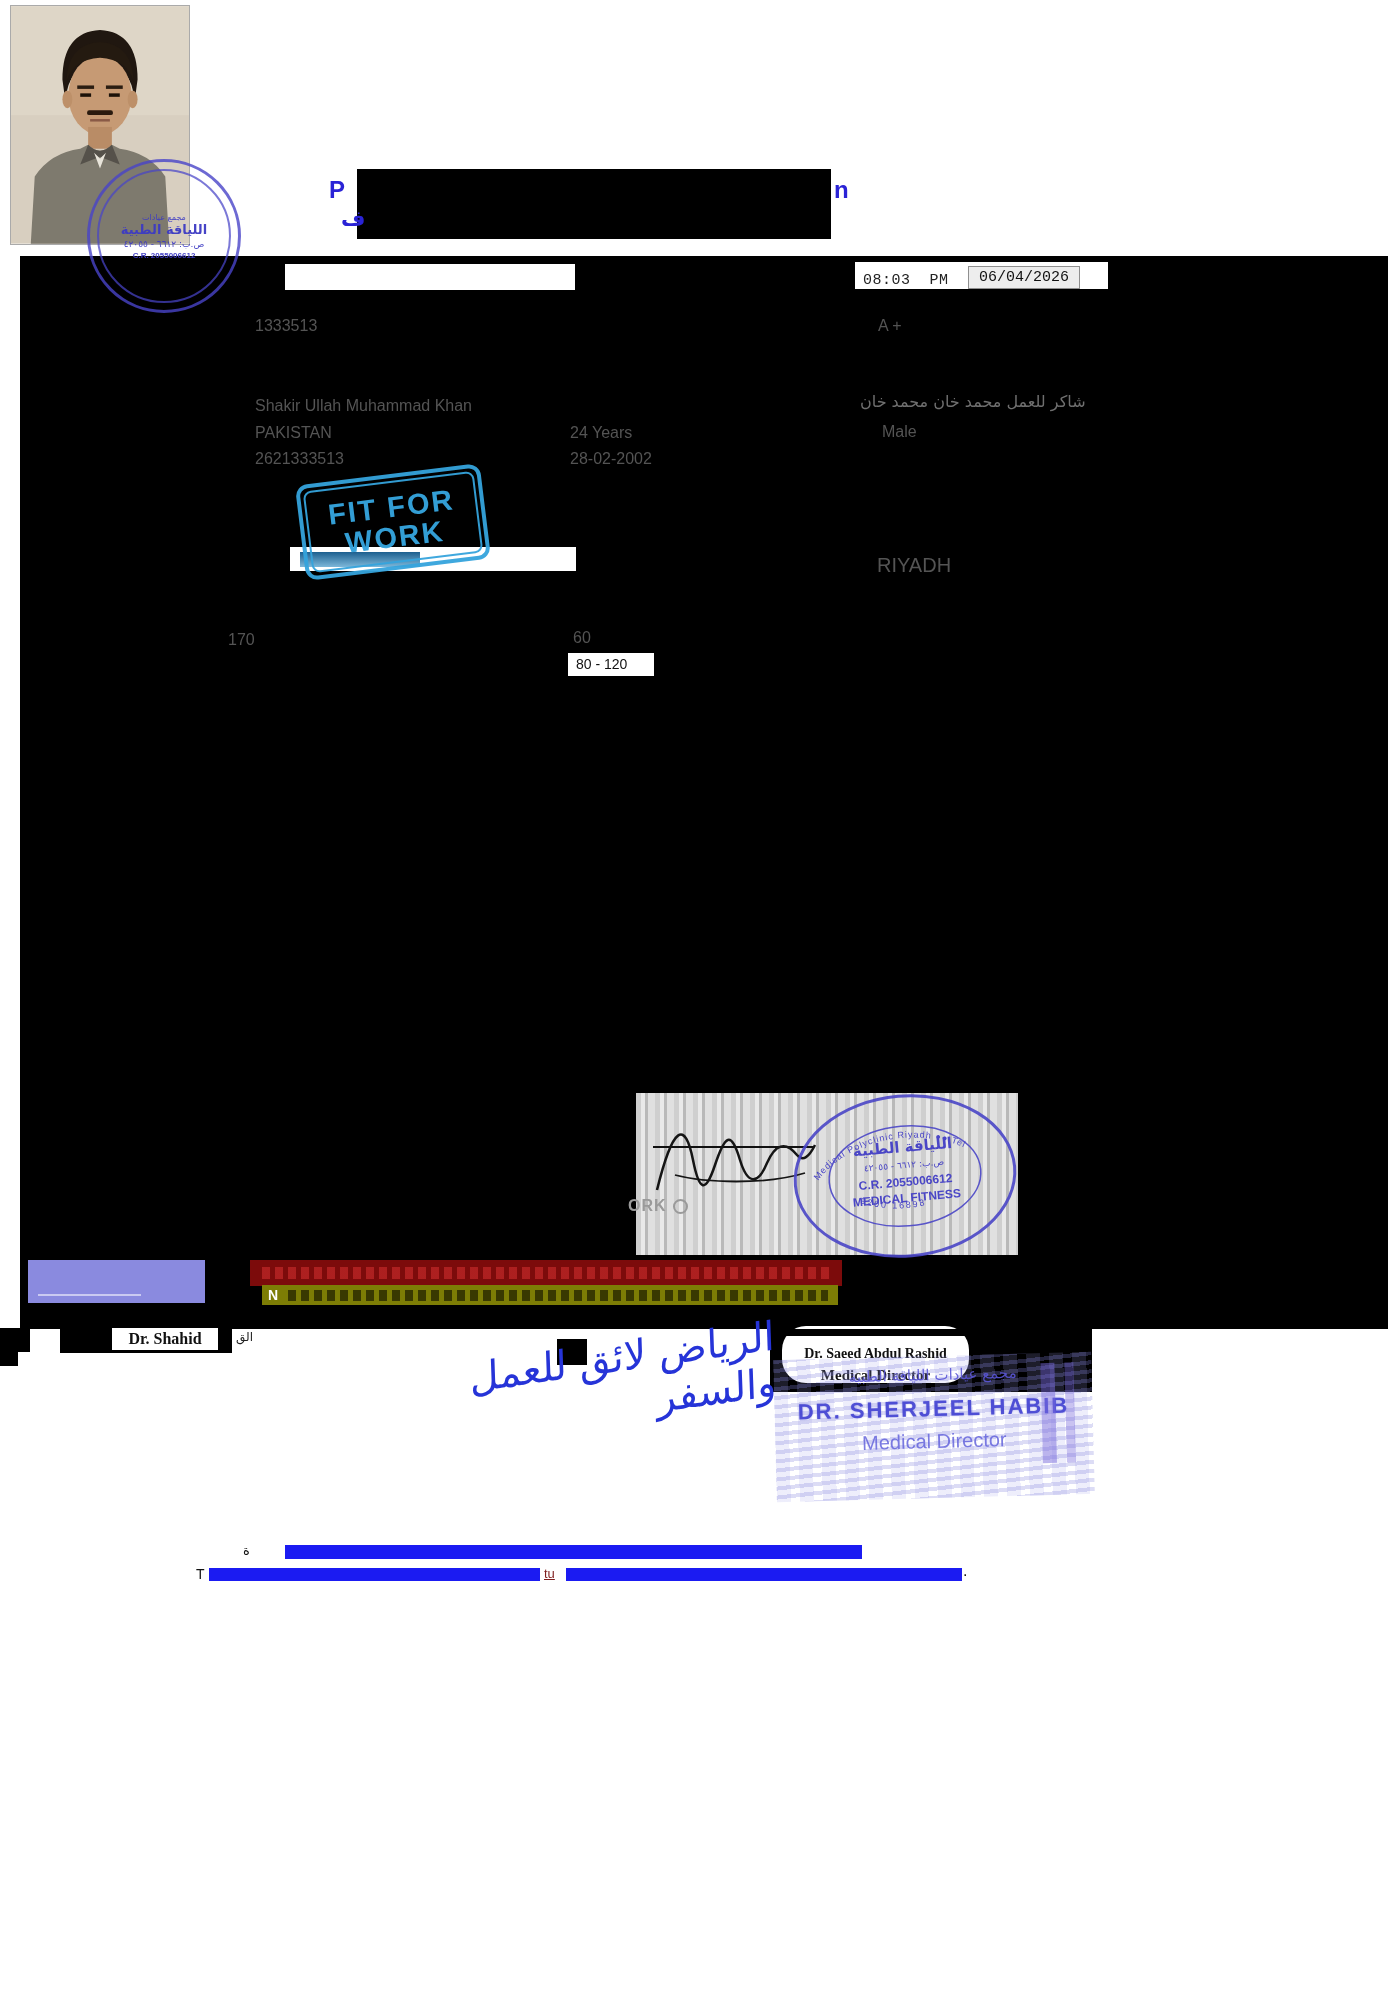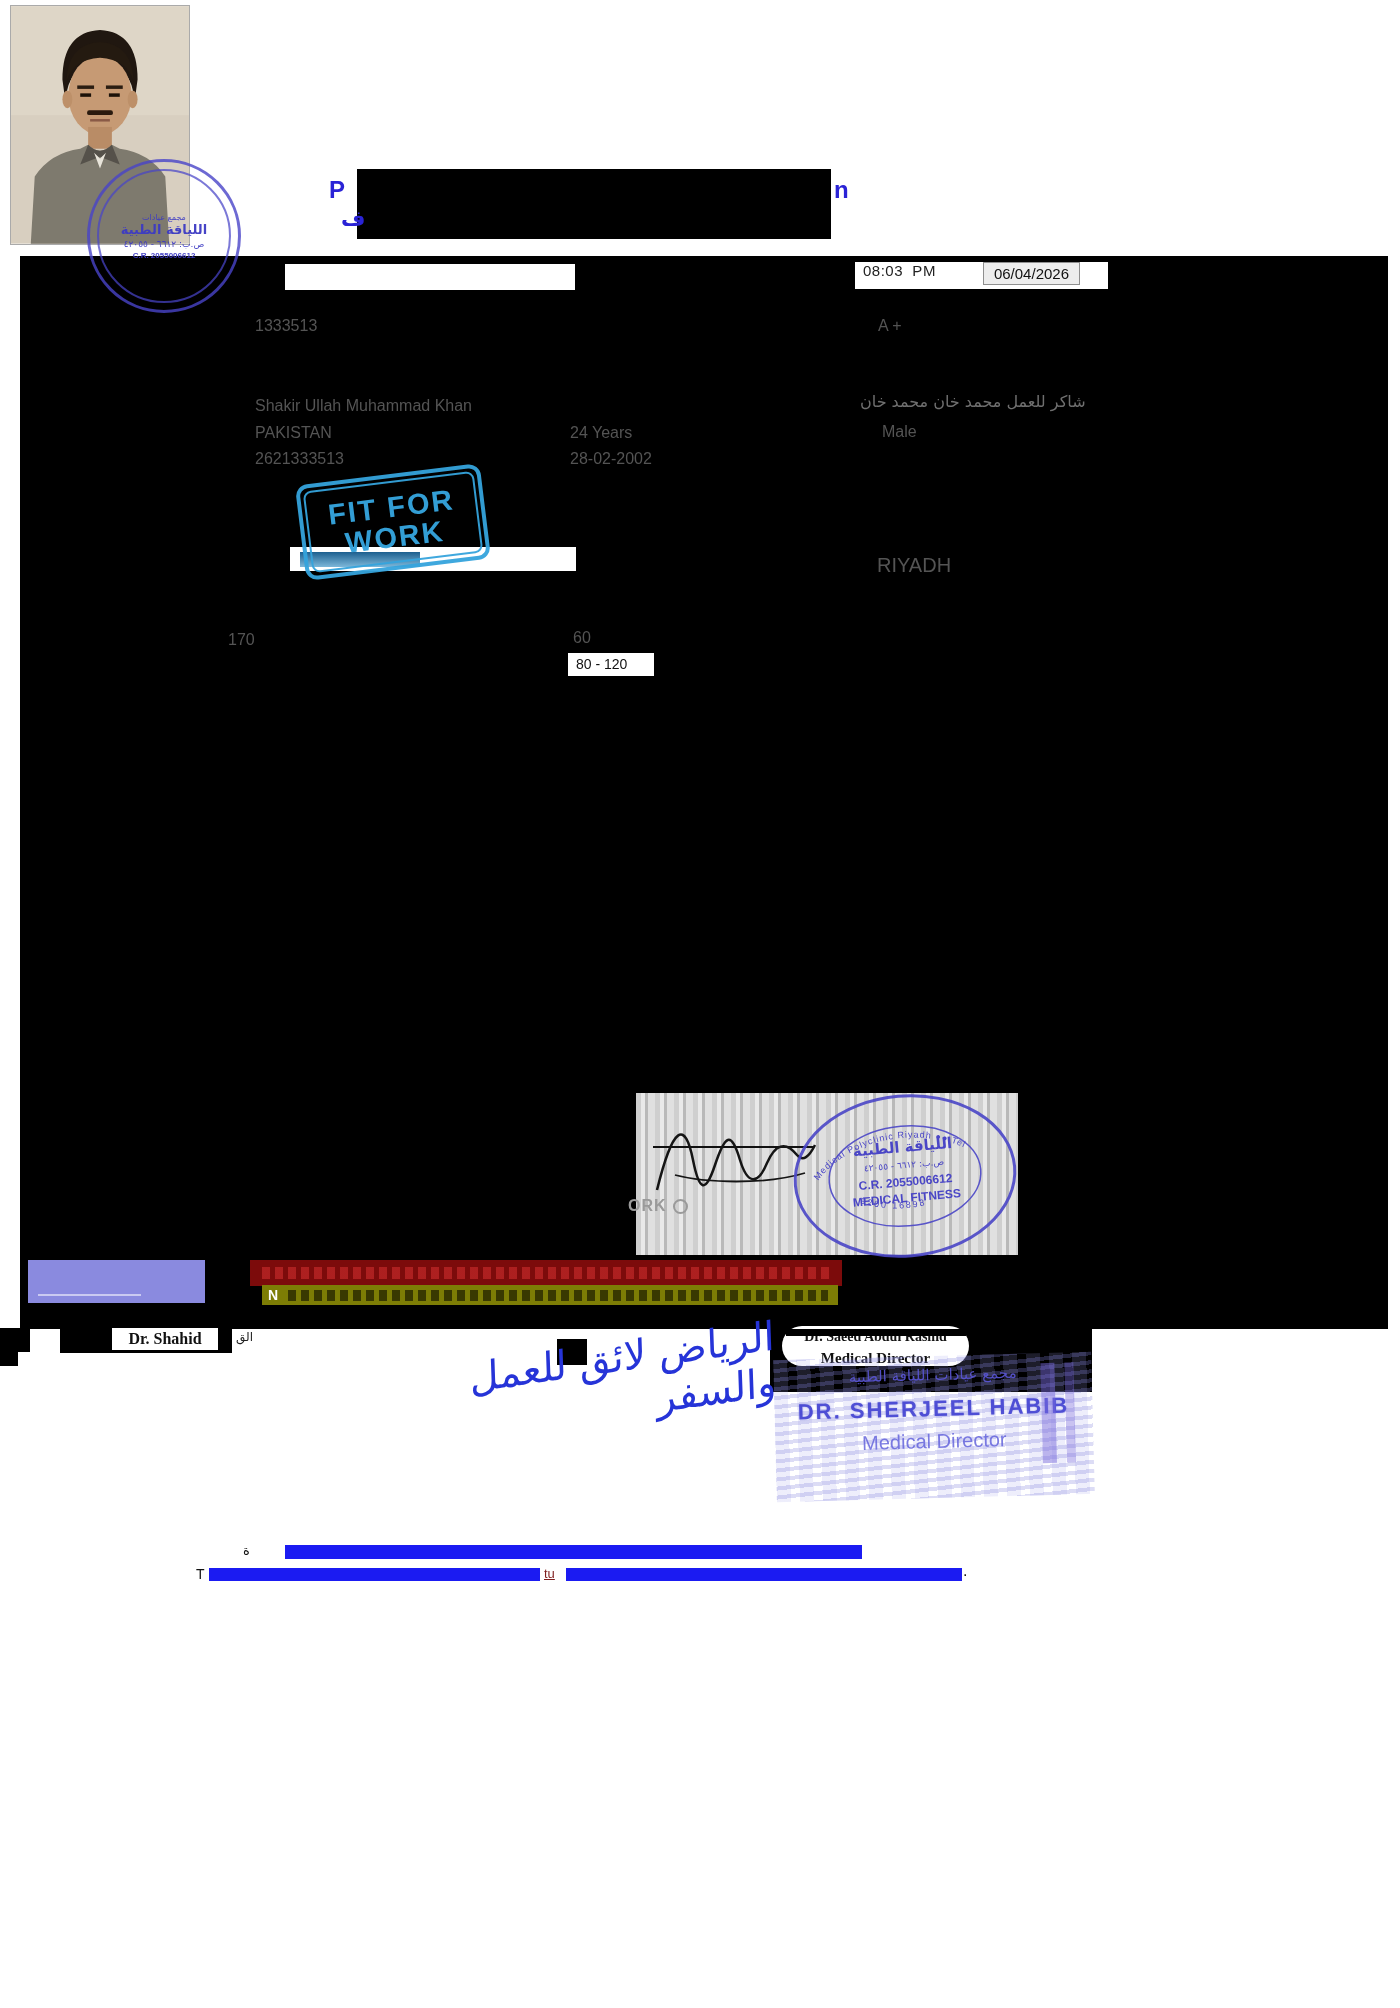--- a/index.html
+++ b/index.html
@@ -48,21 +48,21 @@
       color:rgba(70,70,210,.92);text-shadow:0 0 2px rgba(70,70,210,.45);}
   .director-stamp .dtitle{margin-top:8px;font-size:20px;color:rgba(100,100,220,.85);}
   .vbar{position:absolute;background:rgba(120,105,220,.5);}
 
   .handwriting{transform:rotate(-8deg) skewX(-6deg);transform-origin:left top;
       color:#2634d8;font-size:40px;direction:rtl;}
 
   .blue-bar{background:#1b1bf2;}
   .link-frag{color:#7f1d1d;text-decoration:underline;font-size:13px;}
 
-  .ts-strip{display:flex;align-items:flex-start;}
+  .ts-strip{display:flex;align-items:flex-end;font-family:Liberation Mono, monospace;}
   .ts-strip .time{margin-left:8px;font-size:15px;color:#222;letter-spacing:.5px;white-space:pre;}
   .ts-strip .date-box{margin-left:auto;margin-right:28px;border:1px solid #8f8f8f;background:#ededed;
       padding:2px 10px;font-size:15px;color:#111;}
 
   .ring{display:inline-block;width:11px;height:11px;border:2px solid #9a9a9a;border-radius:50%;
       margin-left:6px;vertical-align:middle;}
 </style>
 </head>
 <body>
 
@@ -173,21 +173,21 @@
   </div>
 
   <div class="abs black" style="left:0;top:1328px;width:30px;height:24px;"></div>
   <div class="abs black" style="left:0;top:1352px;width:18px;height:14px;"></div>
 
   <div class="abs black" style="left:60px;top:1325px;width:172px;height:28px;"></div>
   <div class="abs doc-box" style="left:112px;top:1328px;width:106px;height:22px;line-height:22px;font-size:16px;">Dr. Shahid</div>
   <span class="abs ar" style="left:236px;top:1330px;font-size:12px;color:#222;">الق</span>
 
   <div class="abs black" style="left:770px;top:1320px;width:322px;height:72px;"></div>
-  <div class="abs doc-box" style="left:782px;top:1326px;width:187px;height:40px;padding-top:3px;box-sizing:border-box;border-radius:24px;">
+  <div class="abs doc-box" style="left:782px;top:1326px;width:187px;height:57px;padding-top:20px;box-sizing:border-box;border-radius:24px;">
     <div style="font-size:14px;">Dr. Saeed Abdul Rashid</div>
     <div style="font-size:15px;margin-top:5px;">Medical Director</div>
   </div>
   <div class="abs black" style="left:786px;top:1329px;width:180px;height:7px;"></div>
 
   <div class="abs director-stamp" style="left:775px;top:1356px;width:318px;height:142px;z-index:5;">
     <div class="arline ar">مجمع عيادات اللياقة الطبية</div>
     <div class="dname">DR. SHERJEEL HABIB</div>
     <div class="dtitle">Medical Director</div>
     <div class="vbar" style="right:37px;top:10px;width:14px;height:100px;"></div>

